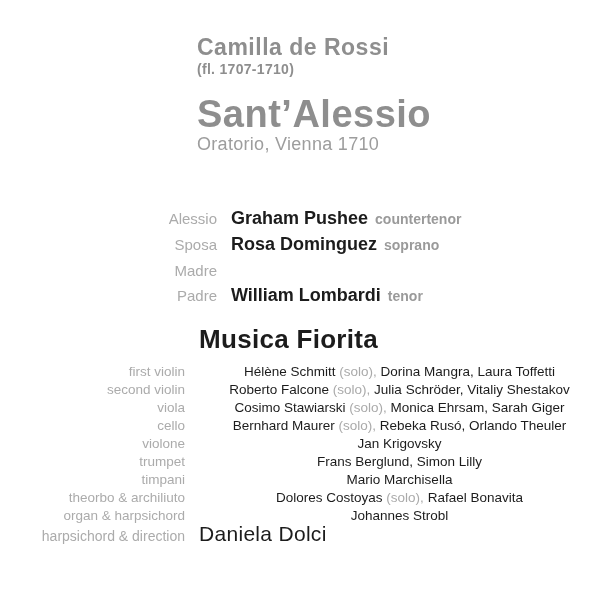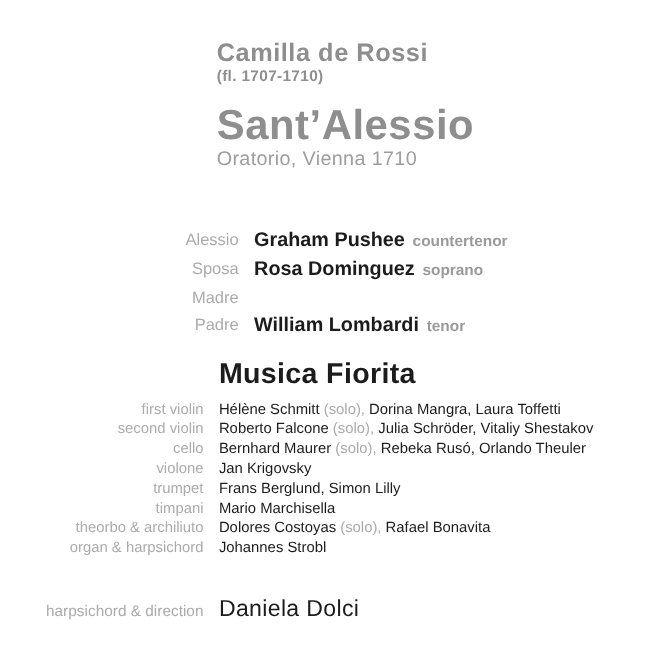--- a/index.html
+++ b/index.html
@@ -49,24 +49,24 @@
   .cast-name { font-size: 18px; font-weight: 700; color: var(--dark); }
   .voice { font-size: 14px; color: var(--voice_gray); margin-left: 7px; font-weight: bold; }
   
   .ensemble-name {
     position: absolute; left: 199px; top: 324px;
     font-size: 26px; font-weight: 700; color: var(--dark); letter-spacing: 0.3px;
   }
   .ensemble { position: absolute; left: 0; top: 363px; width: 600px; }
   .ens-row { line-height: 18px; }
   .ens-row .label { font-size: 13.5px; }
-  .ens-value { font-size: 13.5px; color: var(--dark); }
+  .ens-value { font-size: 13.5px; color: var(--dark); text-align: center; }
   .ens-value .muted { color: var(--muted_gray); }
   
-  .direction { position: absolute; left: 0; top: 542px; width: 532px; }
+  .direction { position: absolute; left: 0; top: 522px; width: 532px; }
   .direction .row { align-items: baseline; line-height: 24px; }
   .direction .label { font-size: 14px; }
   .director-name { font-size: 21px; font-weight: 400; color: var(--dark); letter-spacing: 0.3px; }
 </style>
 </head>
 <body>
 
 <div id="page">
 
   <div class="header">
@@ -99,20 +99,24 @@
   <div class="ensemble">
       <div class="row ens-row">
         <span class="label">first violin</span>
         <div class="value ens-value"><span>Hélène Schmitt </span><span class="muted">(solo),</span><span> Dorina Mangra, Laura Toffetti</span></div>
       </div>
       <div class="row ens-row">
         <span class="label">second violin</span>
         <div class="value ens-value"><span>Roberto Falcone </span><span class="muted">(solo),</span><span> Julia Schröder, Vitaliy Shestakov</span></div>
       </div>
       <div class="row ens-row">
+        <span class="label">viola</span>
+        <div class="value ens-value"><span>Cosimo Stawiarski </span><span class="muted">(solo),</span><span> Monica Ehrsam, Sarah Giger</span></div>
+      </div>
+      <div class="row ens-row">
         <span class="label">cello</span>
         <div class="value ens-value"><span>Bernhard Maurer </span><span class="muted">(solo),</span><span> Rebeka Rusó, Orlando Theuler</span></div>
       </div>
       <div class="row ens-row">
         <span class="label">violone</span>
         <div class="value ens-value"><span>Jan Krigovsky</span></div>
       </div>
       <div class="row ens-row">
         <span class="label">trumpet</span>
         <div class="value ens-value"><span>Frans Berglund, Simon Lilly</span></div>

